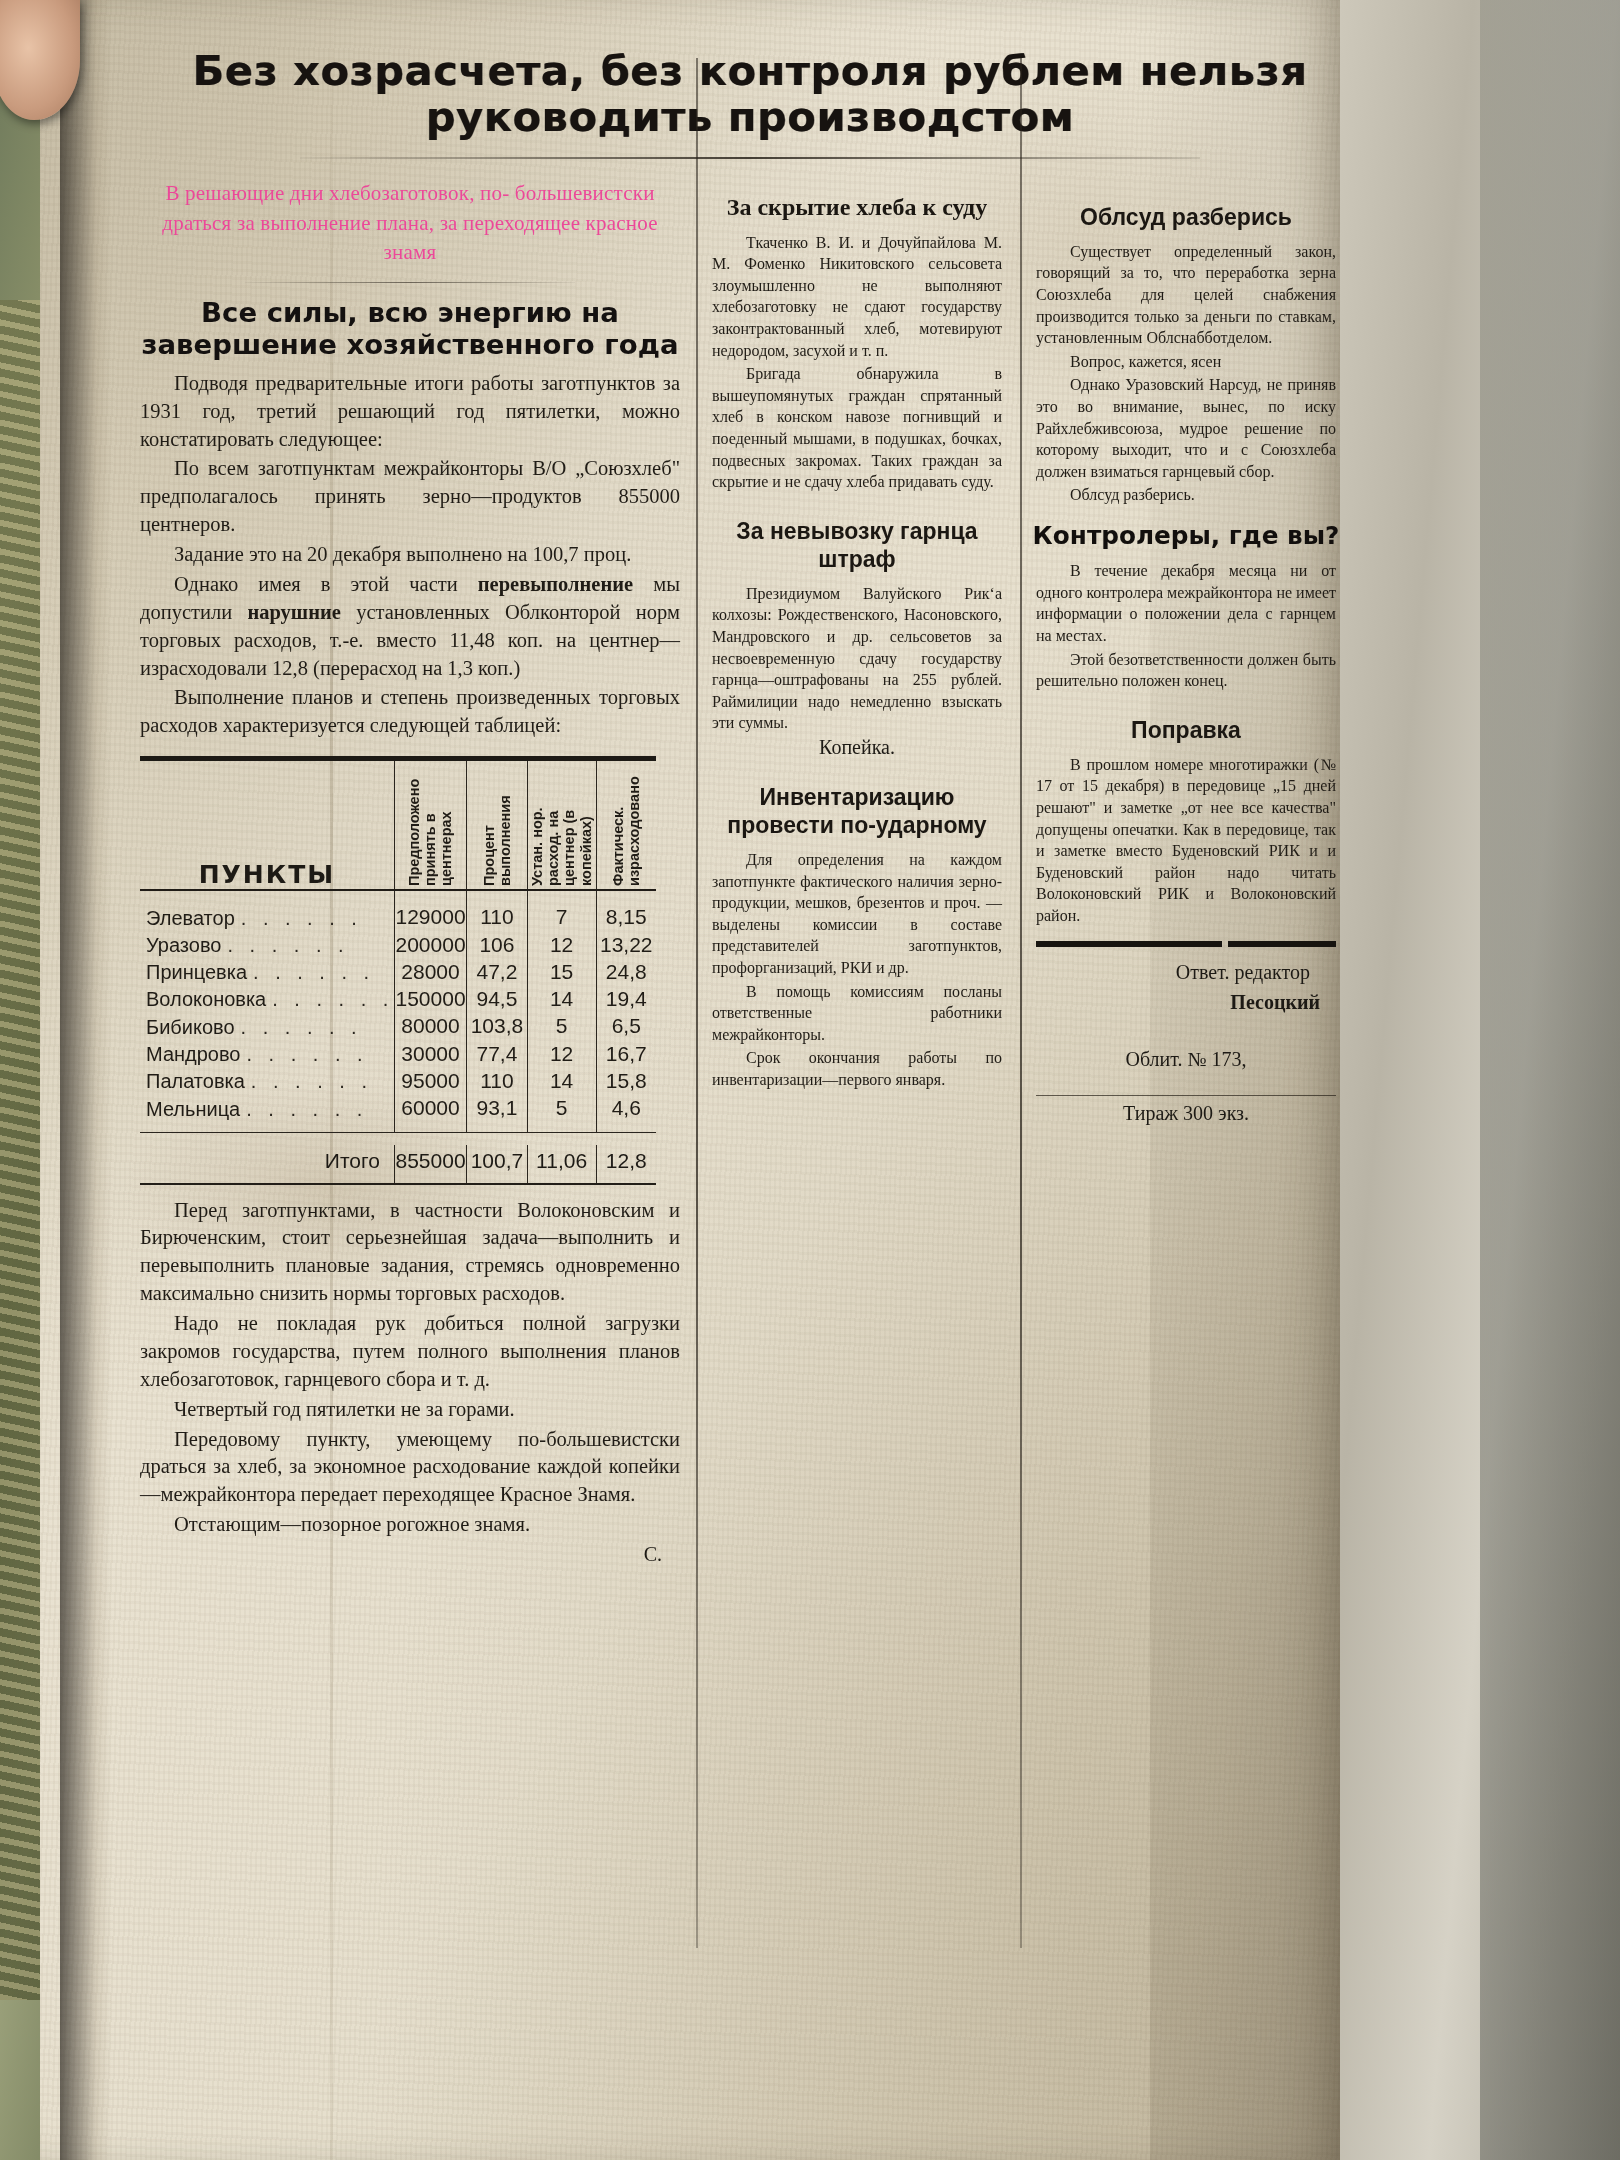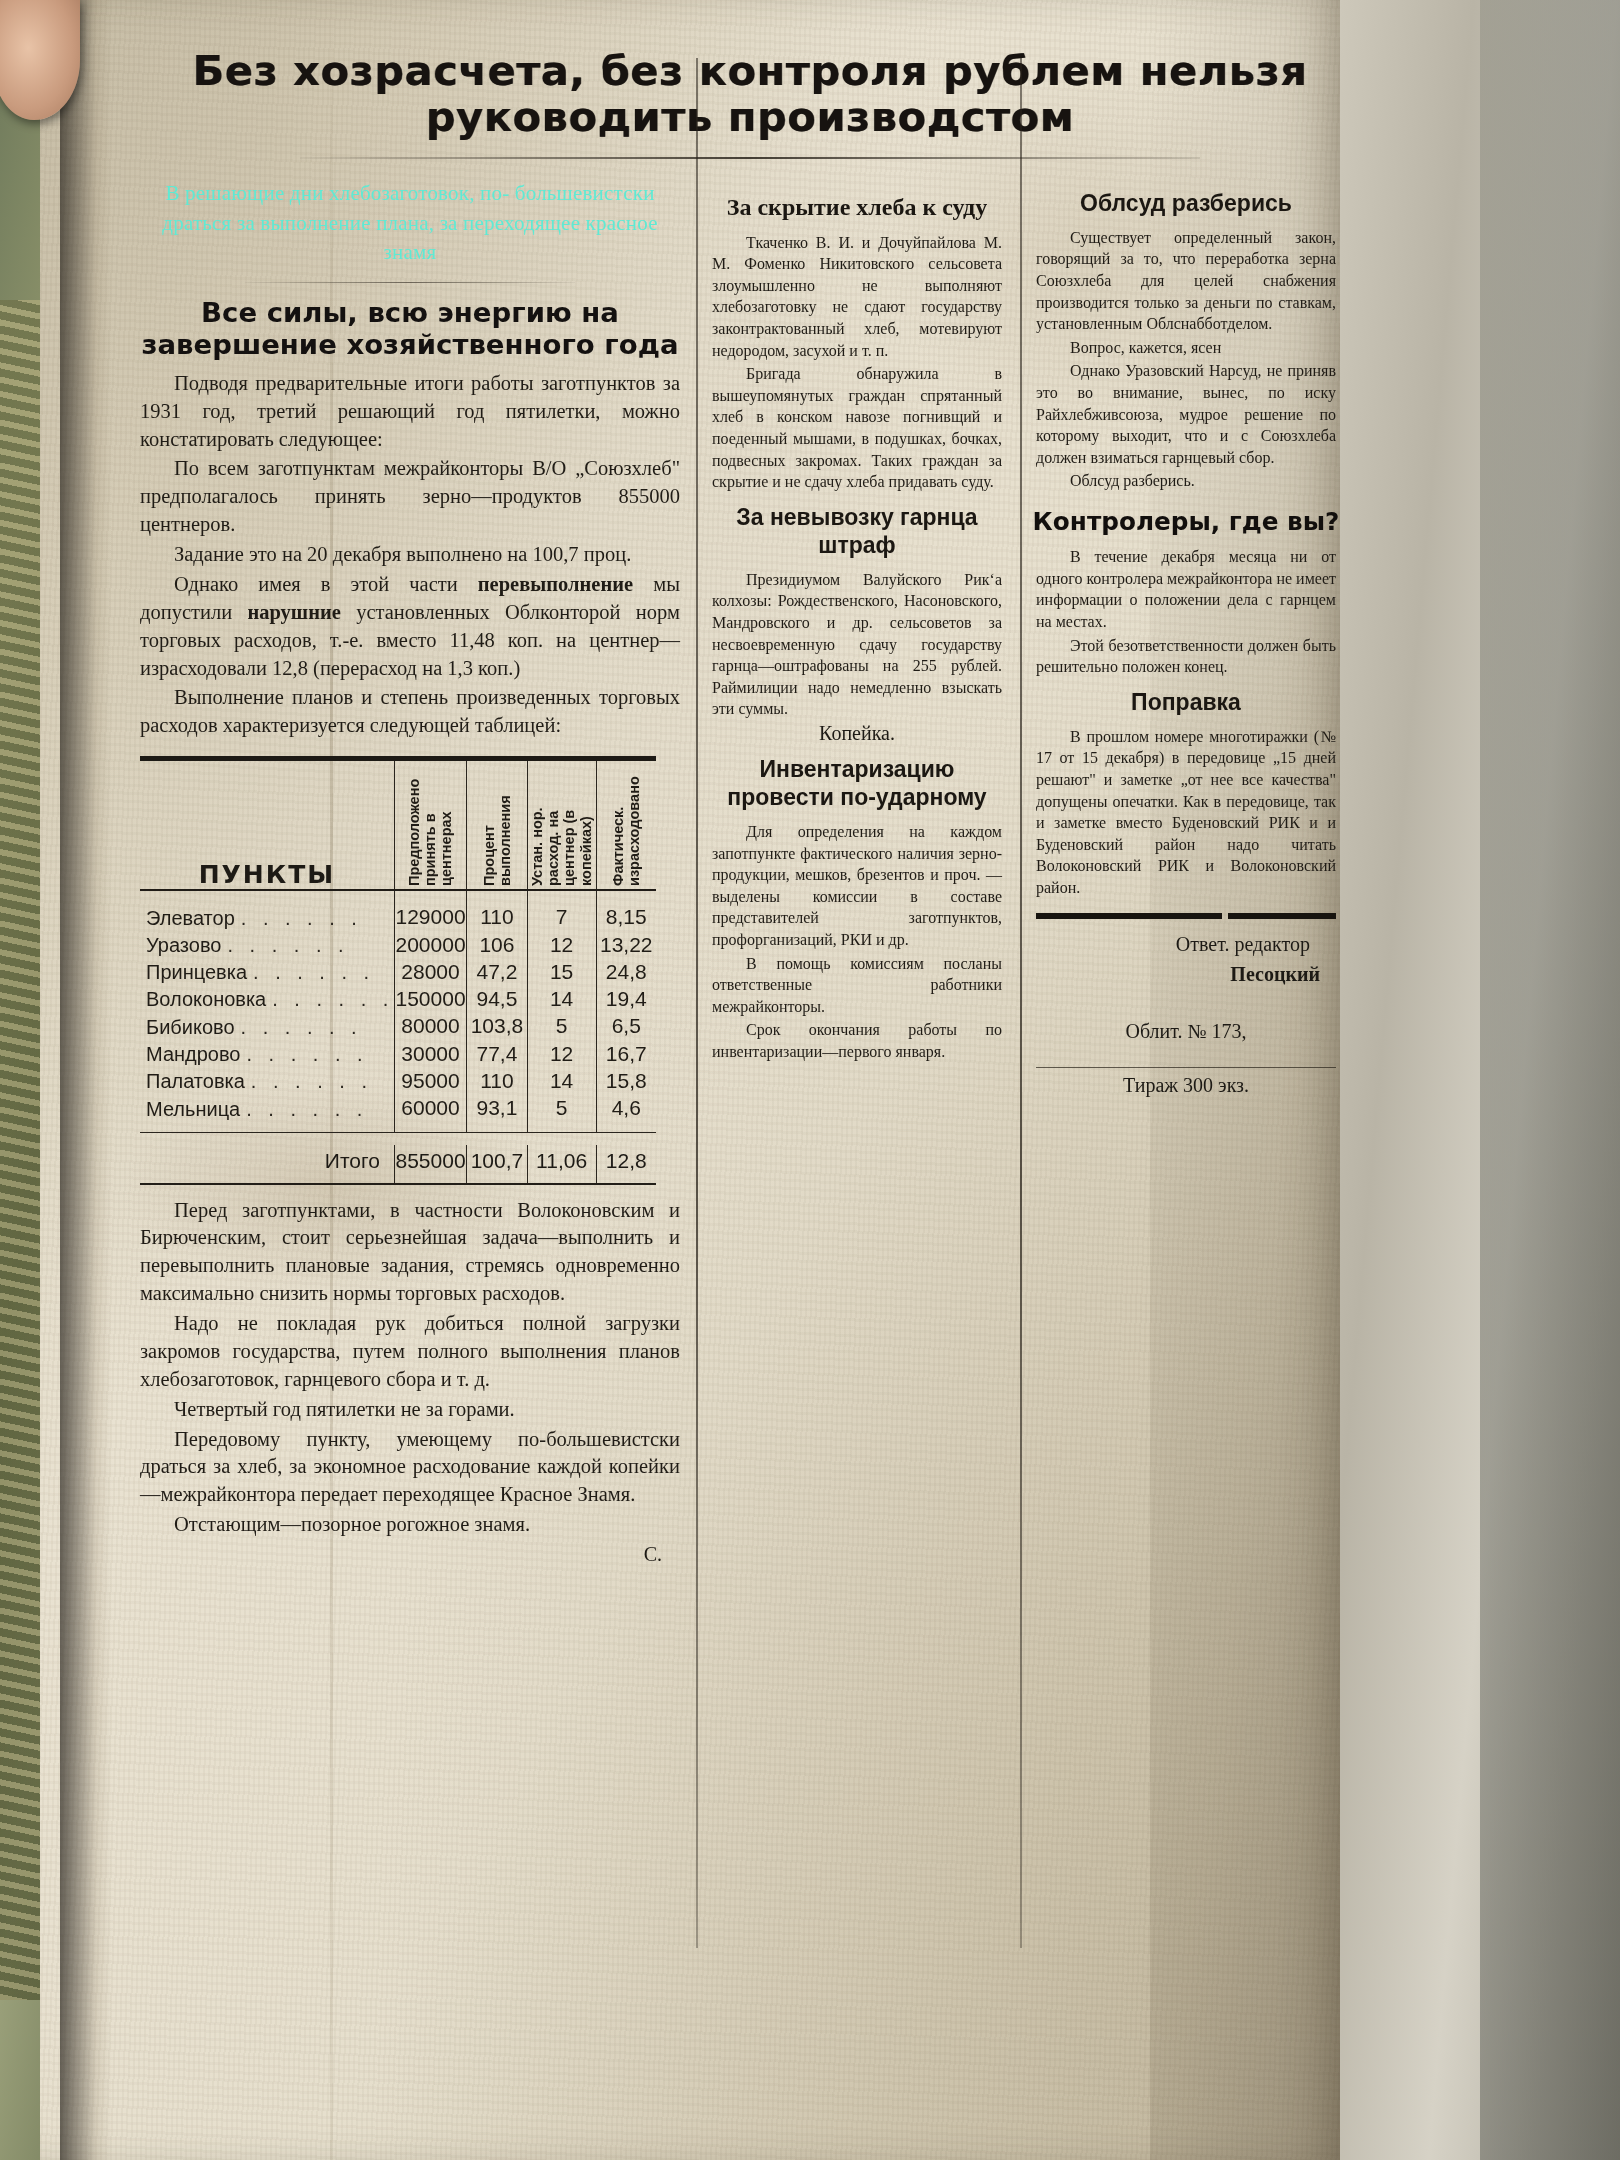--- a/index.html
+++ b/index.html
@@ -103,42 +103,42 @@
   p{margin:0 0 2px 0;}
   .body{
     font-size:20.5px;line-height:1.36;text-align:justify;
     text-indent:34px;
     color:#201c16;
     font-family:"Liberation Serif", serif;
   }
   .body.narrow{font-size:16px;line-height:1.35;}
   .lede{
     font-size:21px;line-height:1.42;text-align:center;
-    font-family:"Liberation Serif", serif;color:#5eead4;
+    font-family:"Liberation Serif", serif;color:#ec4899;
     letter-spacing:.2px;
   }
   .lede-rule{
     width:330px;height:1px;margin:14px auto 14px auto;
     background:linear-gradient(90deg,rgba(40,34,26,.05),rgba(40,34,26,.6),rgba(40,34,26,.05));
   }
   .hd-black{
     font-family:"DejaVu Sans", sans-serif;
     font-weight:bold;font-size:27px;line-height:1.16;text-align:center;
     color:#141110;letter-spacing:0px;margin:8px 0 10px 0;
     transform:scaleX(1.02);
   }
   .hd-serif{
     font-family:"Liberation Serif", serif;
     font-weight:bold;font-size:24px;line-height:1.2;text-align:center;
     margin:14px 0 10px 0;color:#1b1712;
   }
   .hd-sans{
     font-family:"Liberation Sans", sans-serif;
     font-weight:bold;font-size:23px;line-height:1.22;text-align:center;
-    margin:10px 0 10px 0;color:#1b1712;
+    margin:24px 0 10px 0;color:#1b1712;
   }
   .hd-blackbar{
     font-family:"DejaVu Sans", sans-serif;
     font-weight:bold;font-size:24px;line-height:1.18;text-align:center;
     margin:16px 0 10px 0;color:#120f0d;
     transform:scaleX(1.03);
   }
   .b{font-weight:bold;}
   .sig{text-align:right;font-size:20px;margin-top:4px;padding-right:18px;}
   .sig-c{text-align:center;font-size:20px;}

